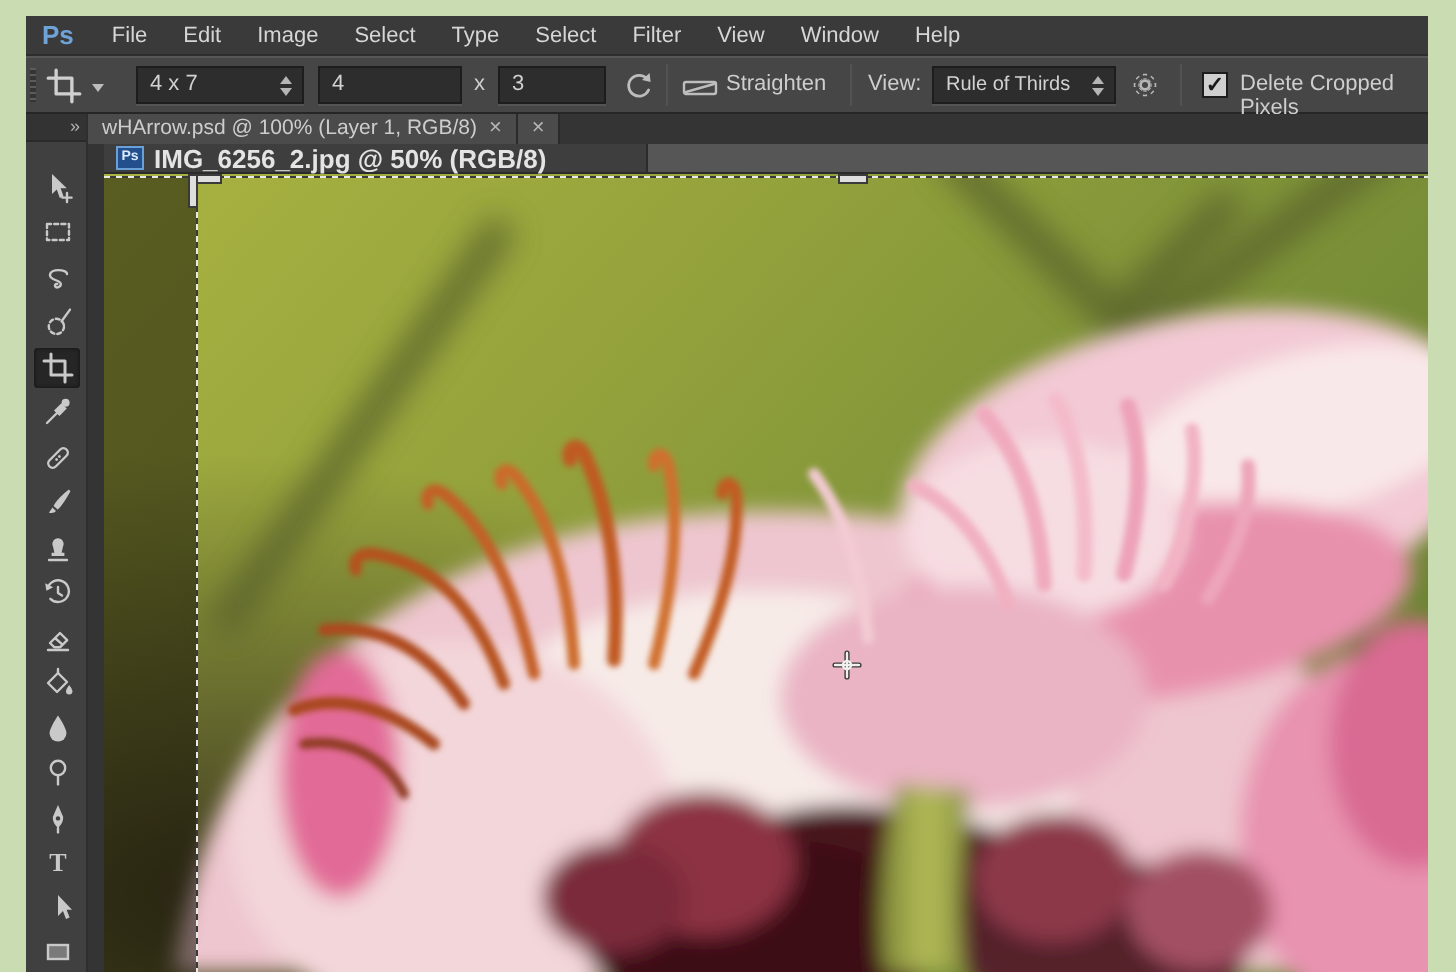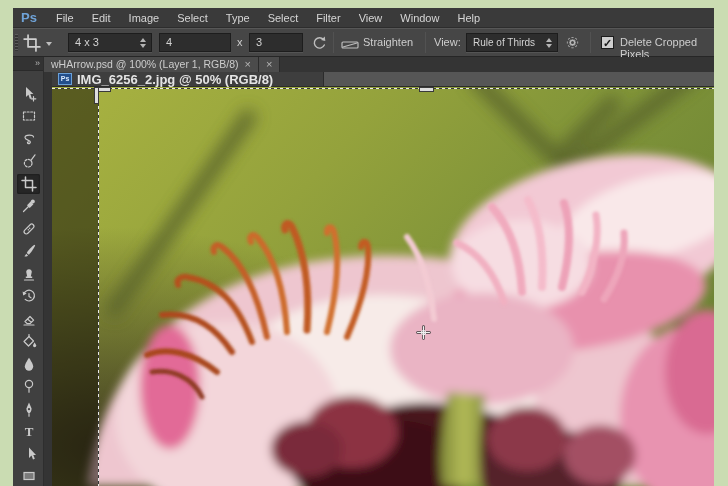--- a/index.html
+++ b/index.html
@@ -83,21 +83,21 @@
     <div class="grip"></div>
 
     <div class="opt-icon" style="left:10px; top:5px;">
       <svg width="18" height="18" viewBox="0 0 16 16">
           <path class="tool-stroke" style="stroke:#cfcfcf;stroke-width:1.5" d="M4.5 1 V11.5 H15 M1 4.5 H11.5 V15"></path>
         </svg>
     </div>
     <span class="caret-down" style="left:33px; top:13px;"></span>
 
     <div class="field select" style="left:55px; width:84px;">
-      <span>4 x 3</span>
+      <span>4 x 7</span>
       <span class="spinner"></span>
     </div>
 
     <div class="field" style="left:146px; width:72px;">
       <span>4</span>
     </div>
     <span class="opt-label" style="left:224px;">x</span>
     <div class="field" style="left:236px; width:54px;">
       <span>3</span>
     </div>

